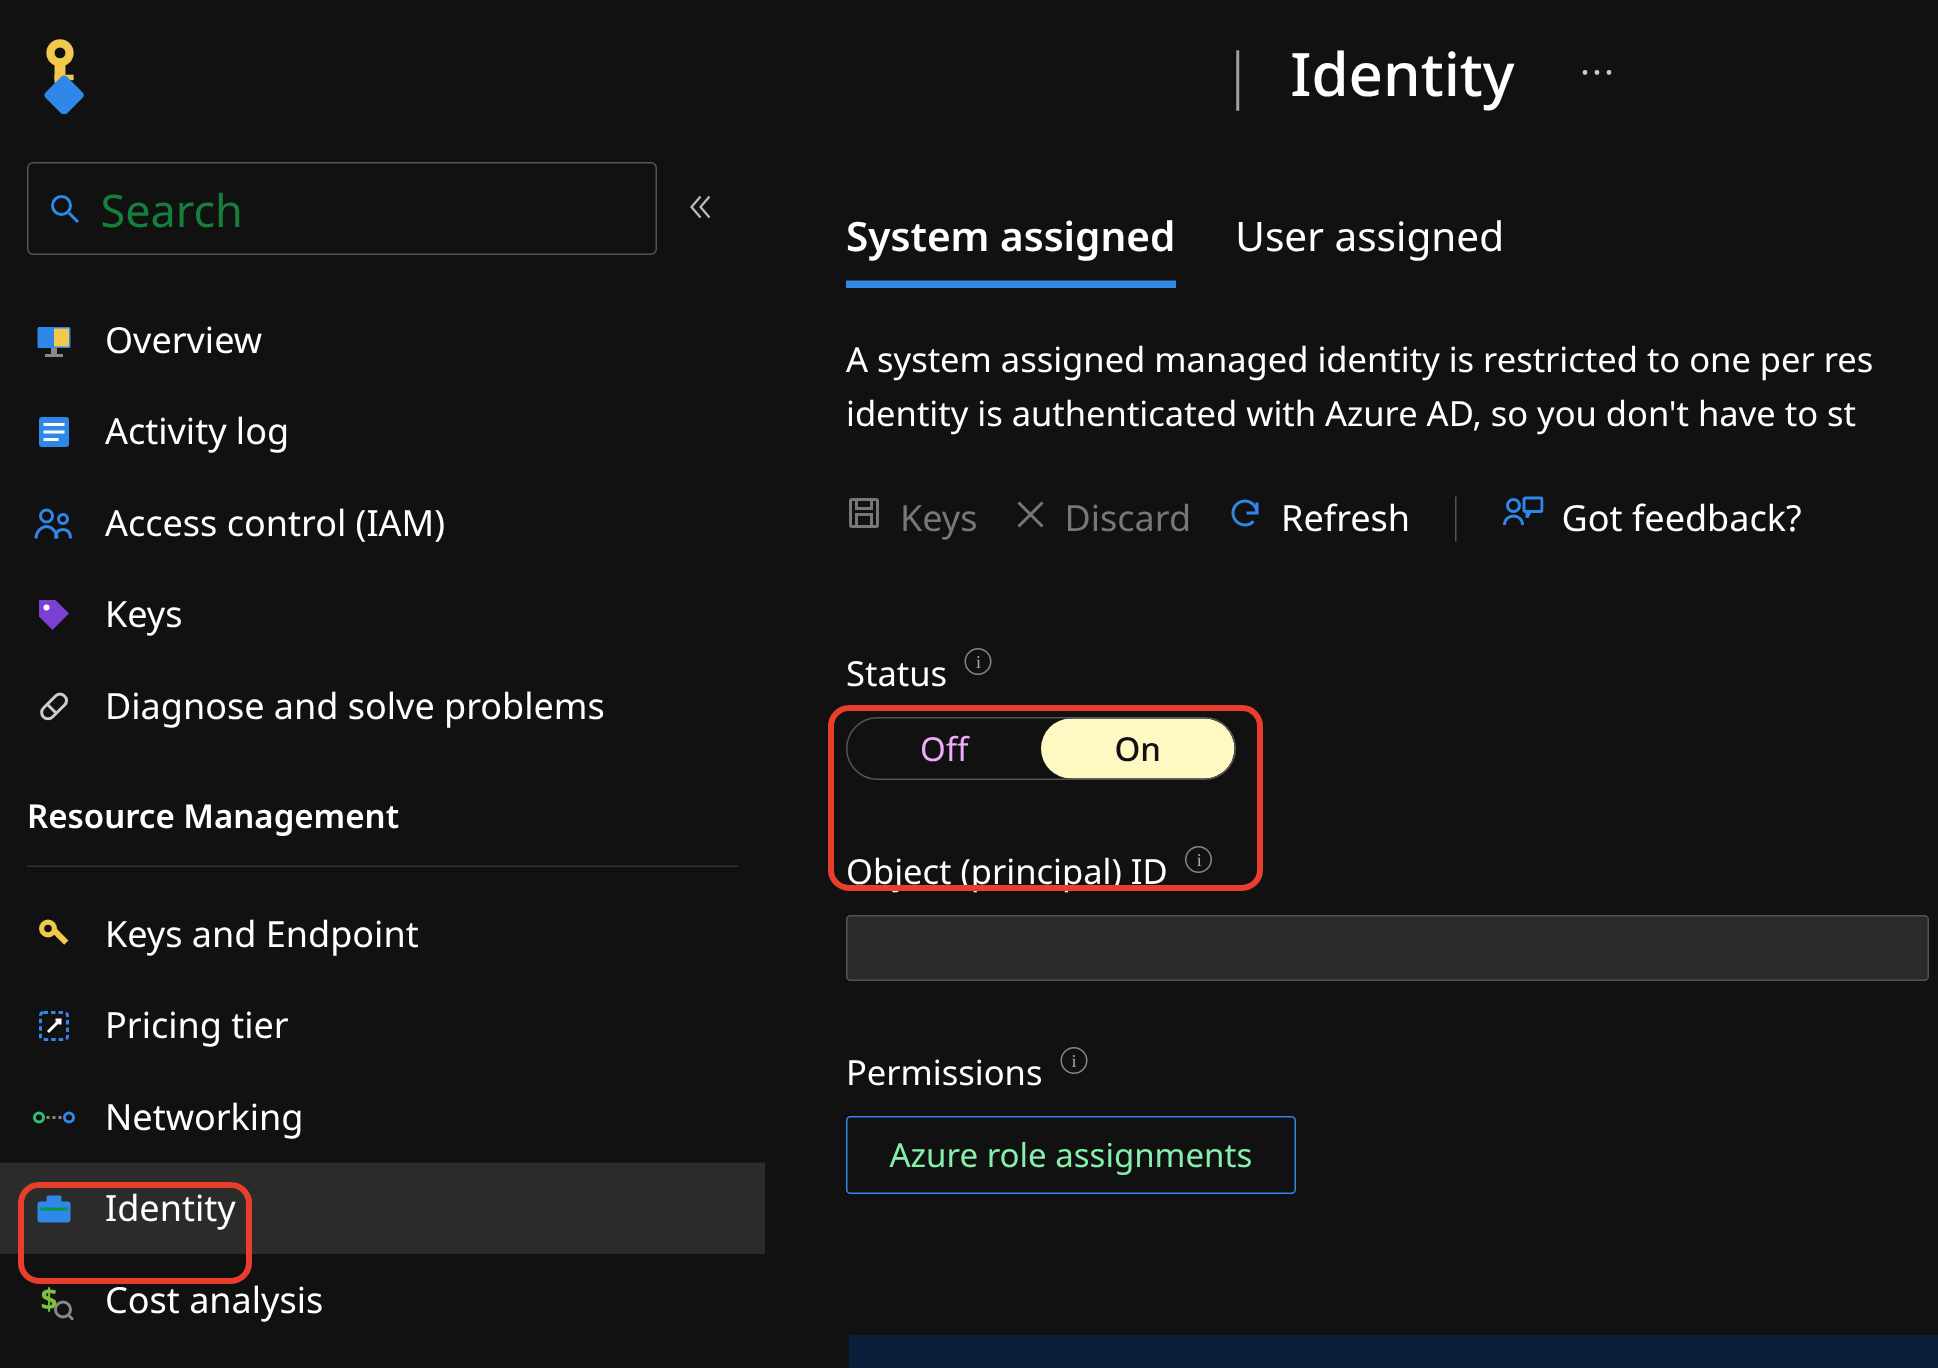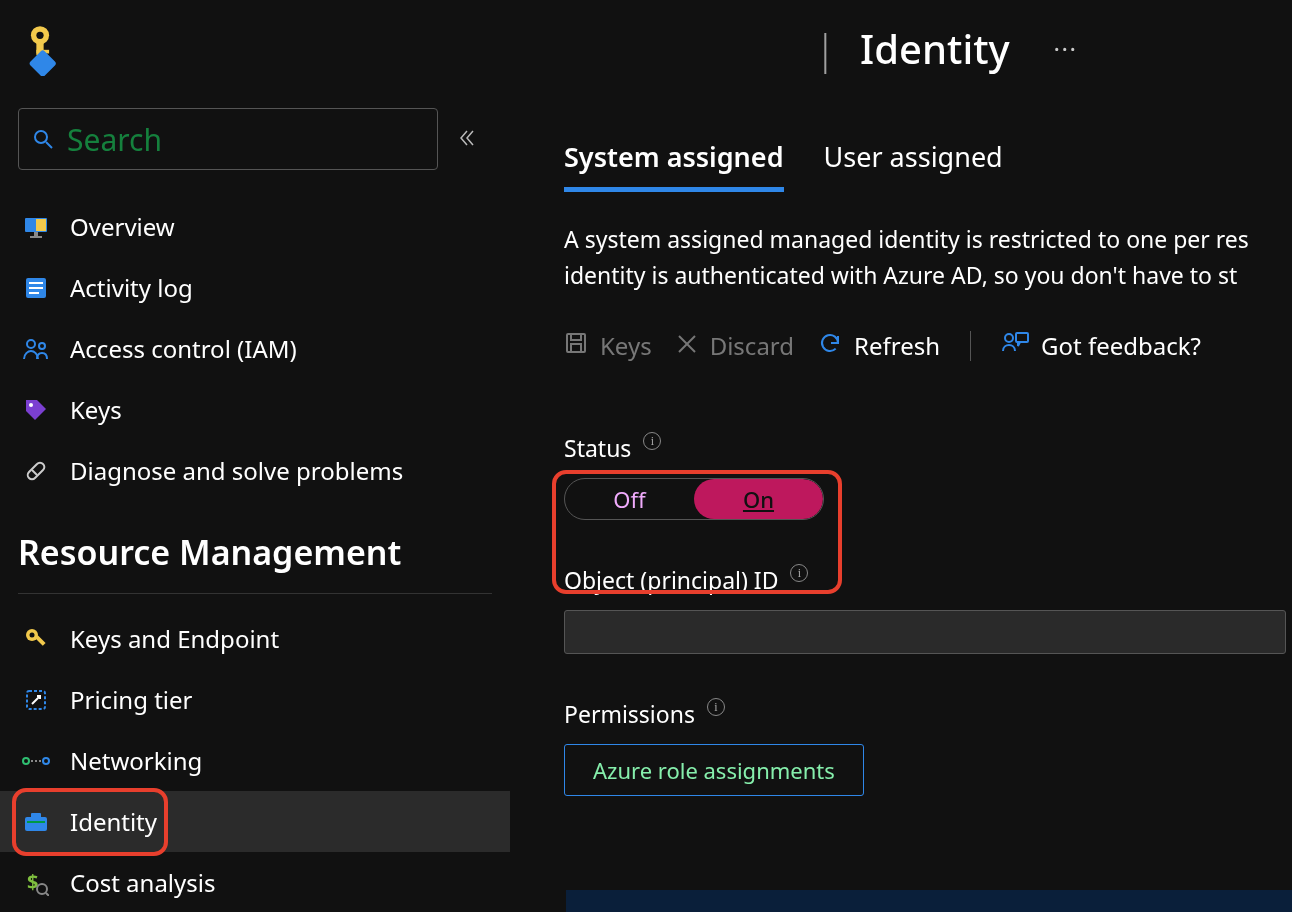--- a/index.html
+++ b/index.html
@@ -98,21 +98,21 @@
     cursor: pointer;
   }
   .nav-item .icon {
     width: 28px;
     height: 28px;
     display: flex;
     align-items: center;
     justify-content: center;
   }
   .nav-section {
-    font-size: 34px;
+    font-size: 22px;
     font-weight: 600;
     padding: 28px 0 8px 0;
   }
   .nav-divider {
     border: none;
     border-top: 1px solid #333;
     margin: 10px 0 14px 0;
   }
   .nav-item.selected {
     background: #2b2b2b;
@@ -216,25 +216,24 @@
   .toggle .opt {
     flex: 1;
     display: flex;
     align-items: center;
     justify-content: center;
     font-size: 22px;
     cursor: pointer;
   }
   .toggle .opt.off { color: #f0abfc; }
   .toggle .opt.on {
-    background: #be185d;
+    background: #fef9c3;
     color: #111;
     font-weight: 500;
     border-radius: 22px;
-    text-decoration: underline;
   }
   .section { margin-bottom: 44px; }
   .text-input {
     width: 722px;
     height: 44px;
     border: 1px solid #555;
     background: #2a2a2a;
     border-radius: 3px;
   }
   .btn-outline {

